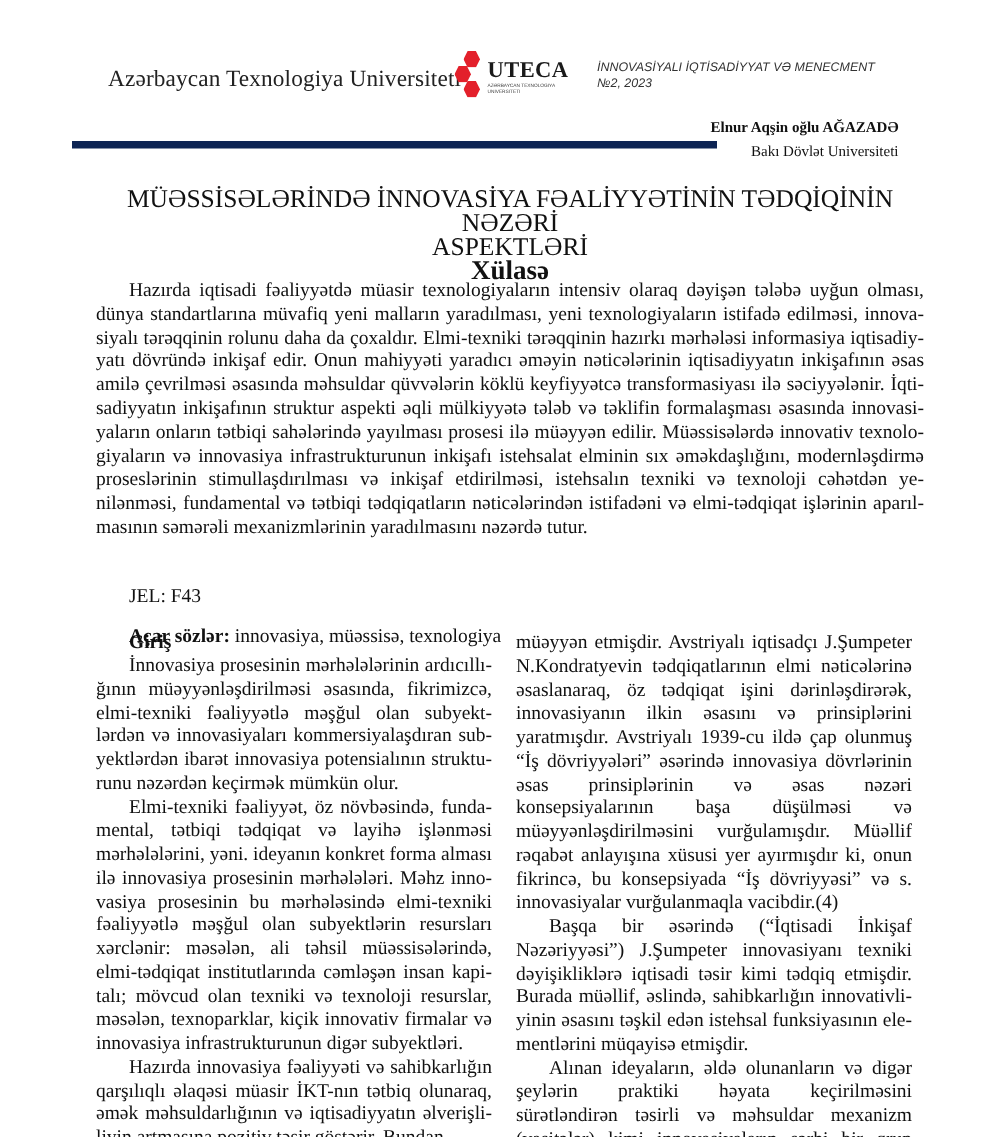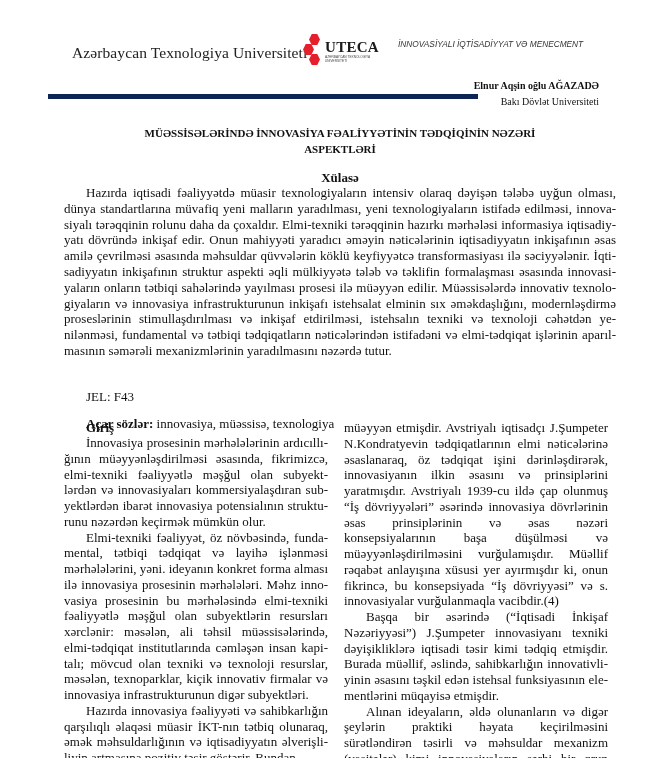--- a/index.html
+++ b/index.html
@@ -40,25 +40,25 @@
       background: #0d2454;
     }
     .rule { width: 430px; }
     .author-block {
       position: absolute; right: 58px; top: 78px; text-align: right;
       font-size: 10px; line-height: 16px;
     }
     .author-name { font-weight: bold; }
     .title {
       position: absolute; left: 60px; top: 125px; width: 560px; text-align: center;
-      font-weight: bold; font-size: 11px; line-height: 16px;
+      font-weight: normal; font-size: 17px; line-height: 16px;
     }
     .abstract-heading {
       position: absolute; left: 60px; top: 170px; width: 560px; text-align: center;
-      font-weight: bold; font-size: 13px;
+      font-weight: bold; font-size: 18px;
     }
     .abstract {
       position: absolute; left: 64px; top: 185px; width: 552px;
       font-size: 13px; line-height: 15.8px; text-align: justify;
       text-indent: 22px; margin: 0;
       hyphens: manual;
     }
     .keywords {
       position: absolute; left: 86px; top: 376px; font-size: 13px; margin-top: 40px;
     }
@@ -85,20 +85,21 @@
   <span class="uni-name">Azərbaycan Texnologiya Universiteti</span>
   <div class="logo">
     <span class="hex" style="left: 6px; top: 0px; background: rgb(227, 32, 43);"></span>
     <span class="hex" style="left: 0px; top: 10px; background: rgb(227, 32, 43);"></span>
     <span class="hex" style="left: 6px; top: 20px; background: rgb(227, 32, 43);"></span>
     <span class="brand">UTECA</span>
     <span class="brand-sub">Azərbaycan Texnologiya Universiteti</span>
   </div>
   <div class="journal">
     <div>İNNOVASİYALI İQTİSADİYYAT VƏ MENECMENT</div>
+    <div>№2, 2023</div>
   </div>
   <div class="rule" style="left: -12px; width: 430px; background: rgb(13, 36, 84);"></div>
 </div>
 
 <div class="author-block">
   <div class="author-name"><span>Elnur Aqşin oğlu </span><span>AĞAZADƏ</span></div>
   <div>Bakı Dövlət Universiteti</div>
 </div>
 
 <div class="title">

